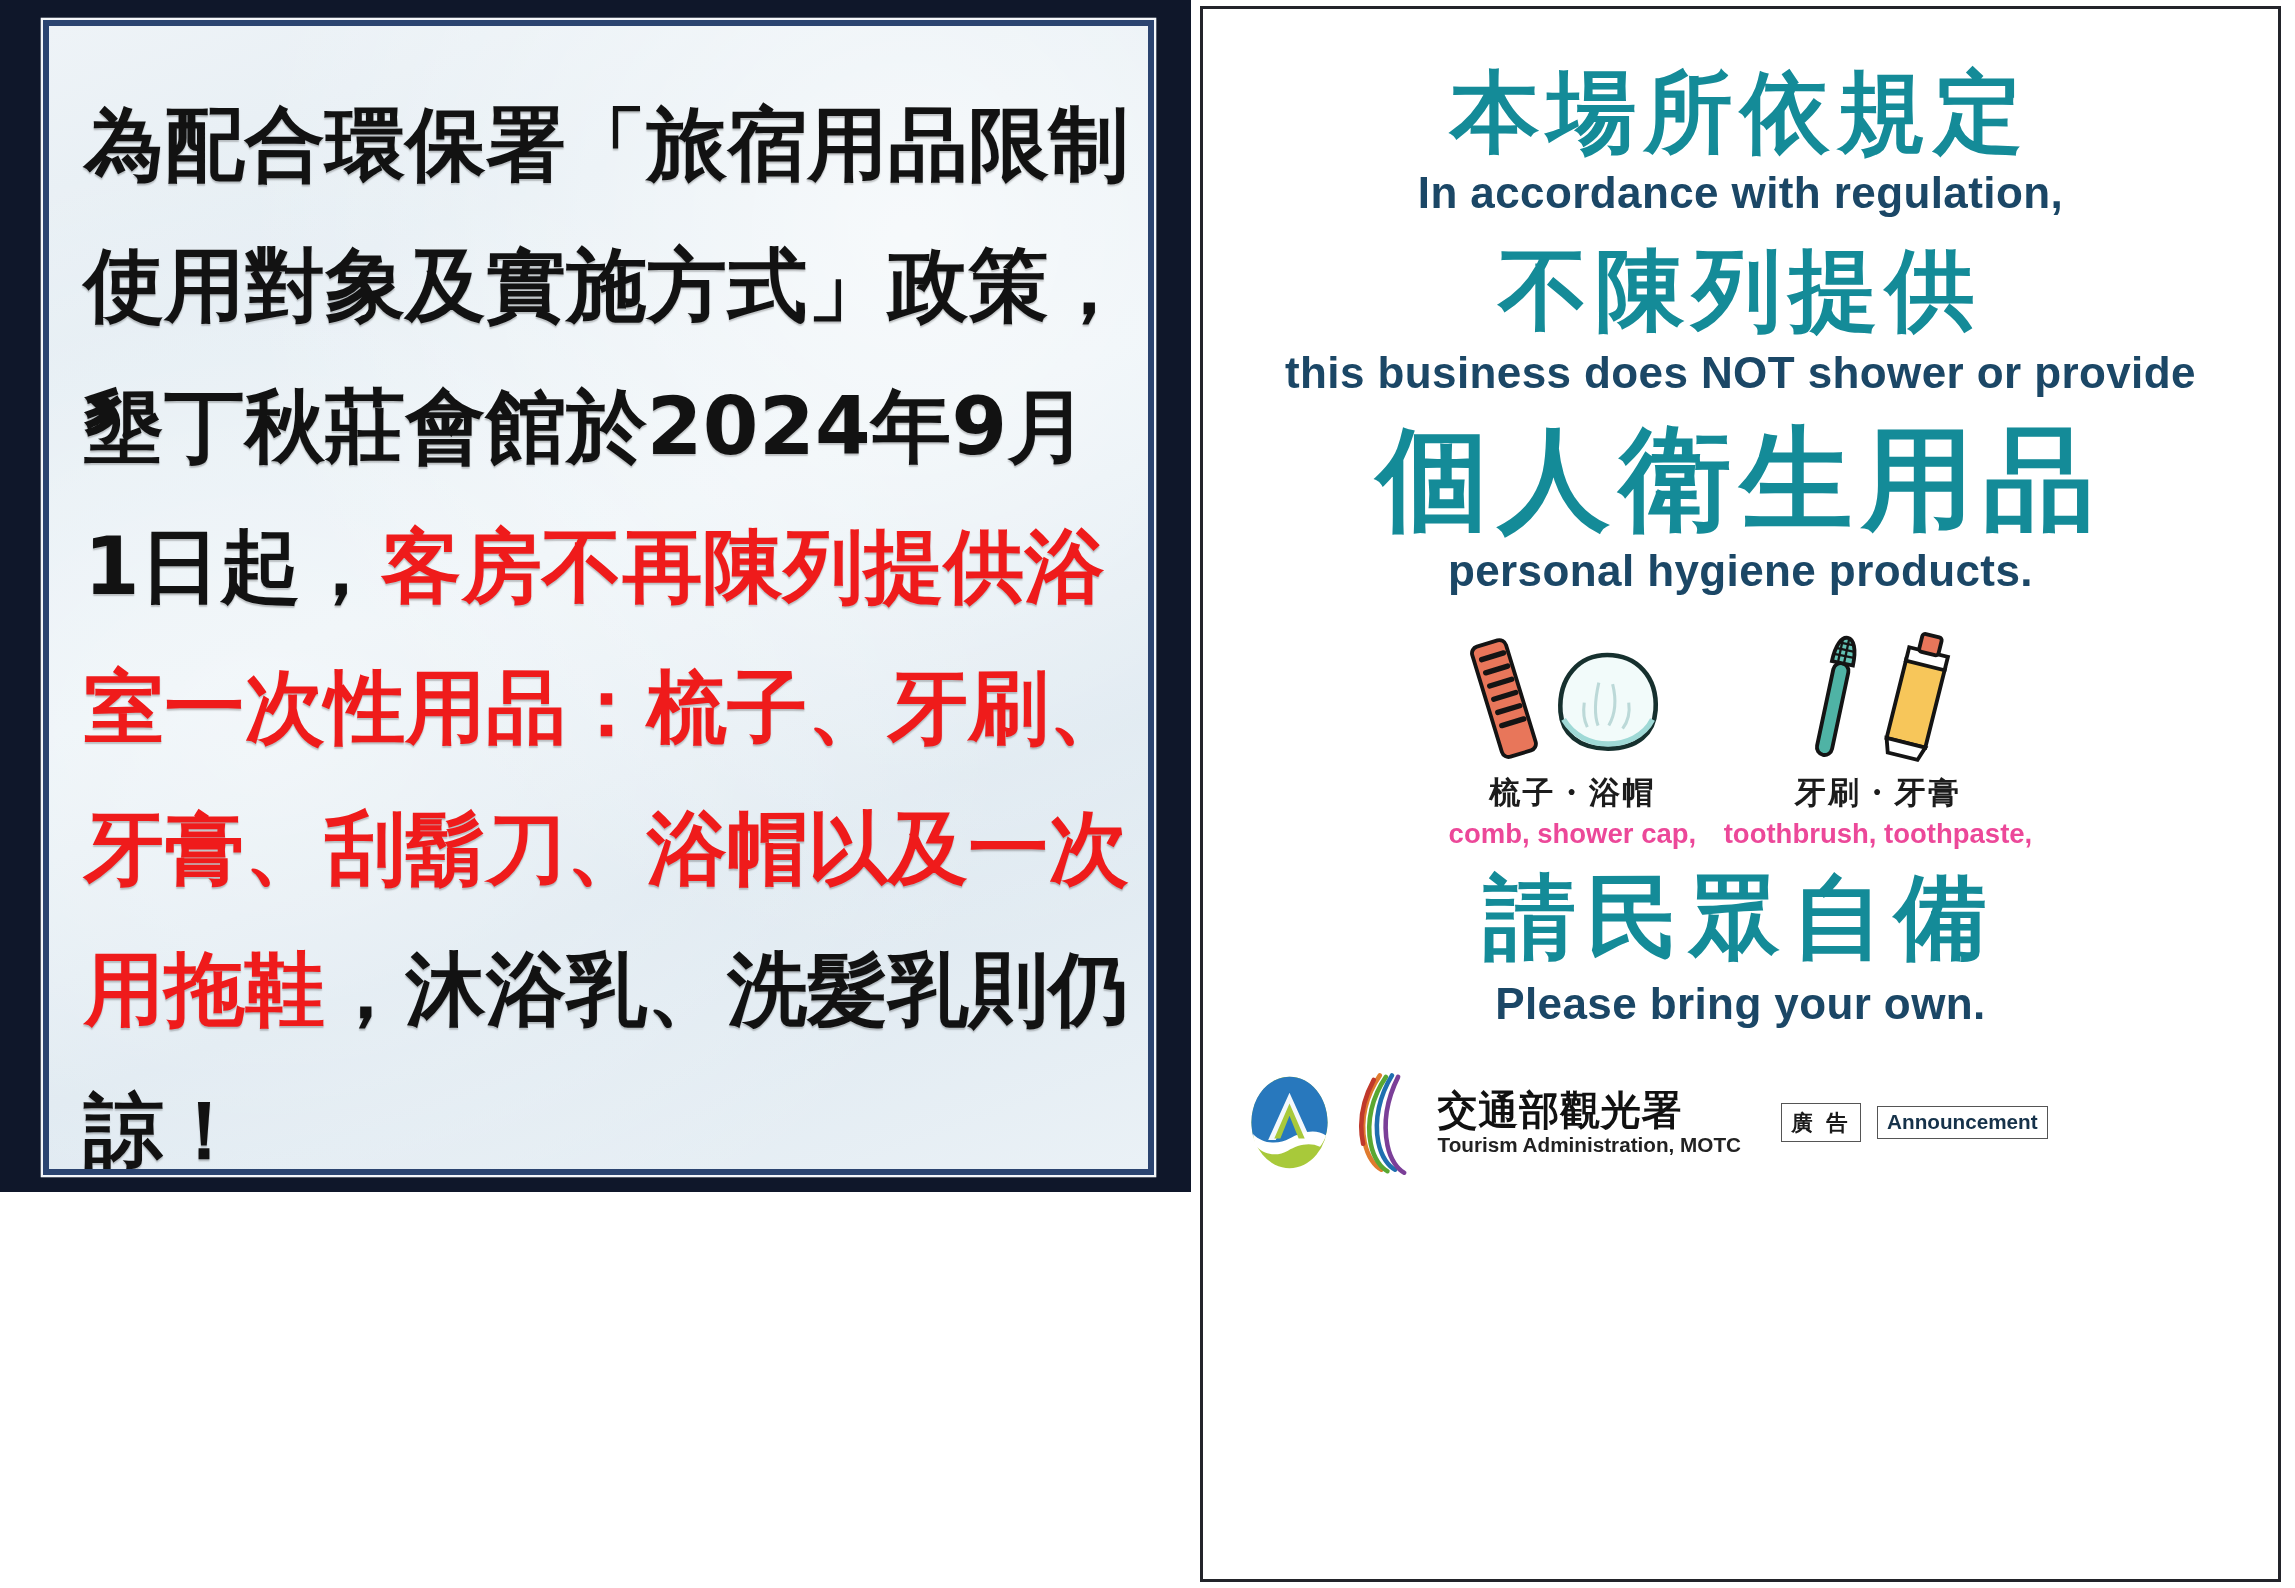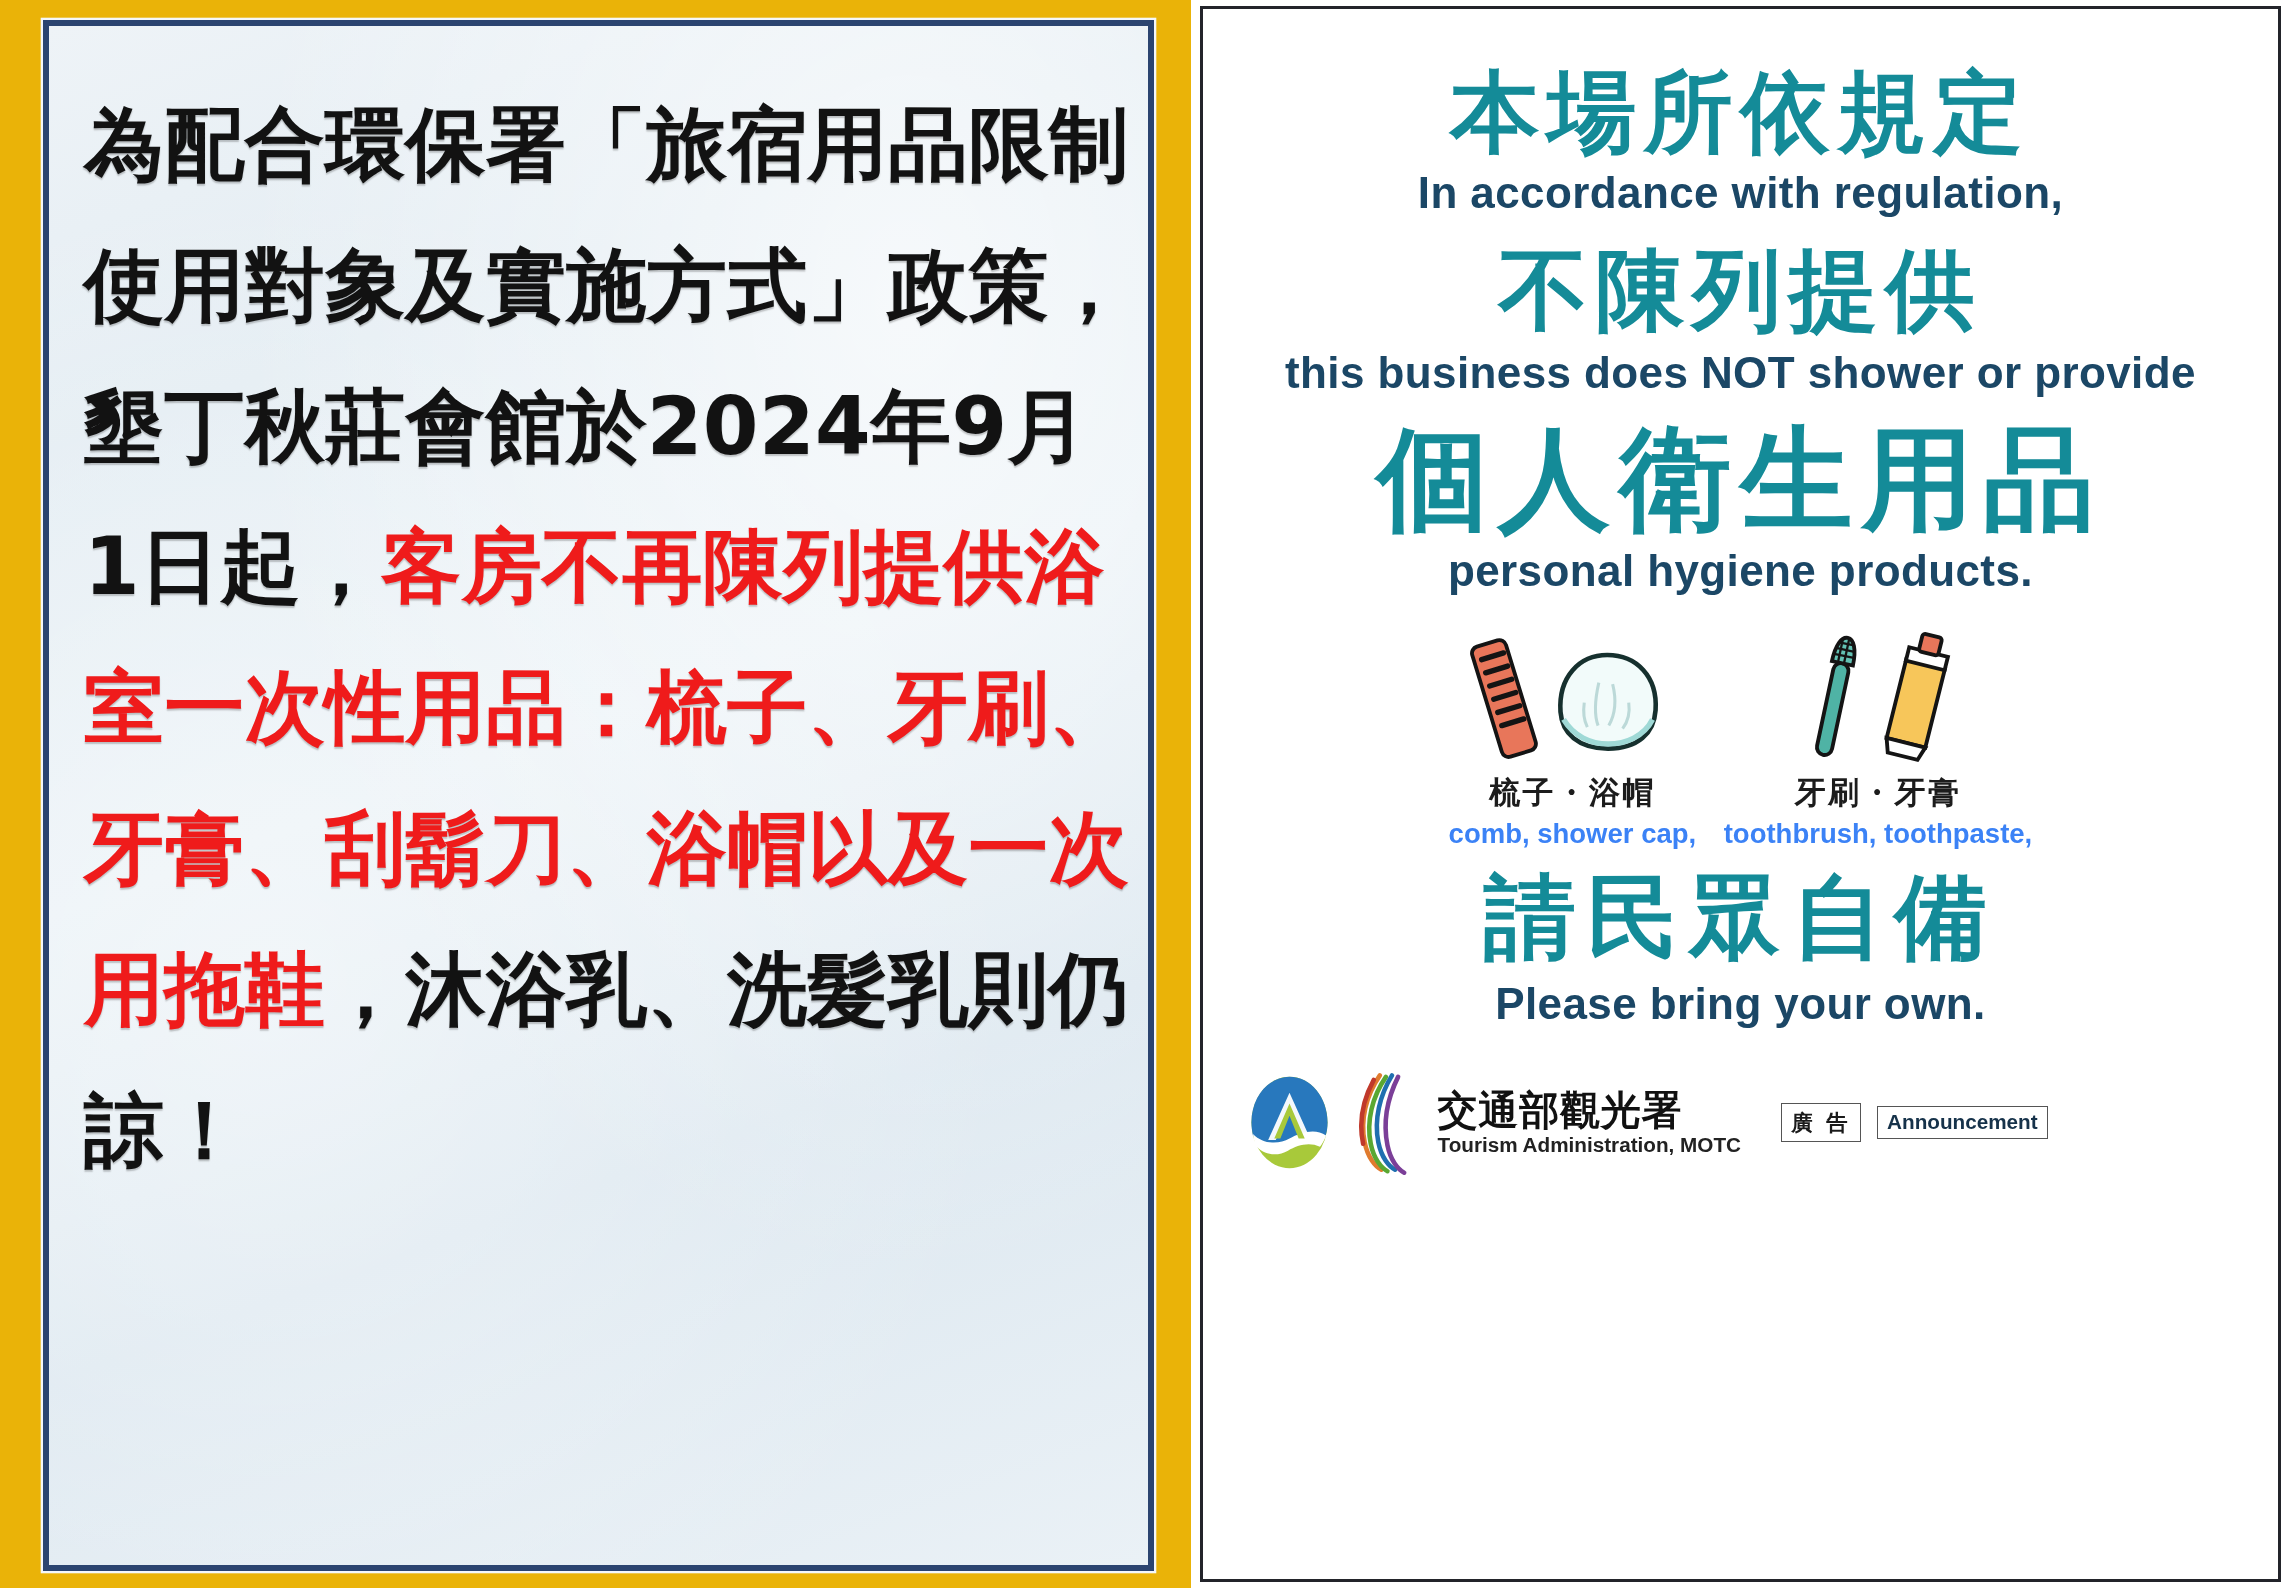--- a/index.html
+++ b/index.html
@@ -19,22 +19,22 @@
     height: 1588px;
     background: #ffffff;
     display: flex;
     align-items: stretch;
   }
 
   
   .left-wrap {
     position: relative;
     width: 1191px;
-    height: 1588px;
-    background: #eab308;
+    height: 1192px;
+    background: #0f172a;
     flex: 0 0 1191px;
   }
   .left-panel {
     position: absolute;
     left: 43px;
     top: 20px;
     right: 37px;
     bottom: 17px;
     border: 6.9px solid #2b4470;
     background:
@@ -142,21 +142,21 @@
     font-weight: 700;
     color: #1c1c1c;
     letter-spacing: 2.3px;
     margin-top: 4.6px;
     white-space: nowrap;
   }
   .icon-cap-en {
     font-family: "Liberation Sans", "DejaVu Sans", sans-serif;
     font-size: 27.5px;
     font-weight: 700;
-    color: #3b82f6;
+    color: #ec4899;
     margin-top: 4.6px;
     white-space: nowrap;
     text-align: right;
   }
 
   
   .footer {
     display: flex;
     align-items: center;
     justify-content: flex-start;

